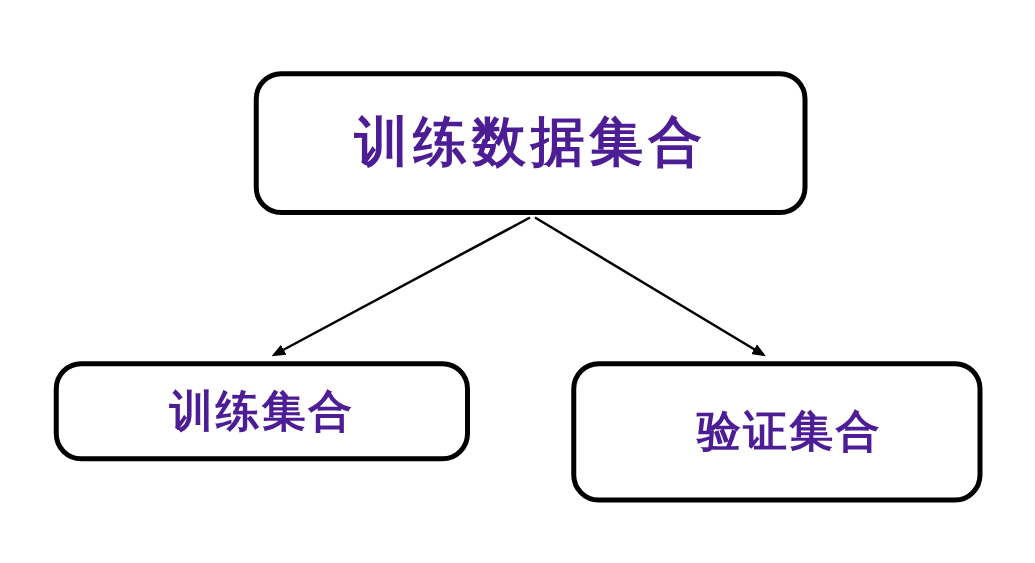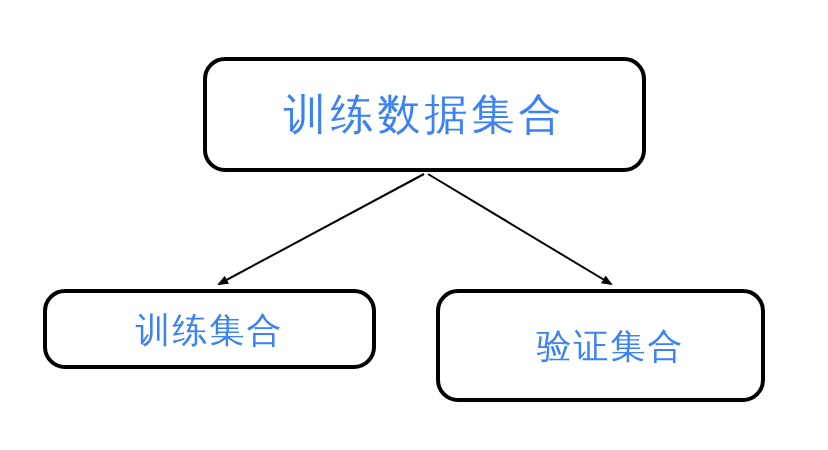--- a/index.html
+++ b/index.html
@@ -28,43 +28,43 @@
     box-sizing: border-box;
     background: #ffffff;
     border: 4px solid #000000;
     border-radius: 22px;
     display: flex;
     align-items: center;
     justify-content: center;
     text-align: center;
   }
   .node-label {
-    color: #3b82f6;
-    font-weight: normal;
+    color: #4c1d95;
+    font-weight: bold;
     white-space: nowrap;
     line-height: 1;
   }
   .node-root {
     left: 203px;
     top: 57px;
     width: 443px;
     height: 115px;
   }
   .node-root .node-label {
     font-size: 43px;
     letter-spacing: 4px;
   }
   .node-left {
     left: 43px;
     top: 289px;
     width: 333px;
     height: 80px;
   }
   .node-right {
-    left: 436px;
+    left: 457px;
     top: 289px;
     width: 329px;
     height: 113px;
     padding-left: 20px;
   }
   .node-left .node-label,
   .node-right .node-label {
     font-size: 35px;
     letter-spacing: 2px;
   }

